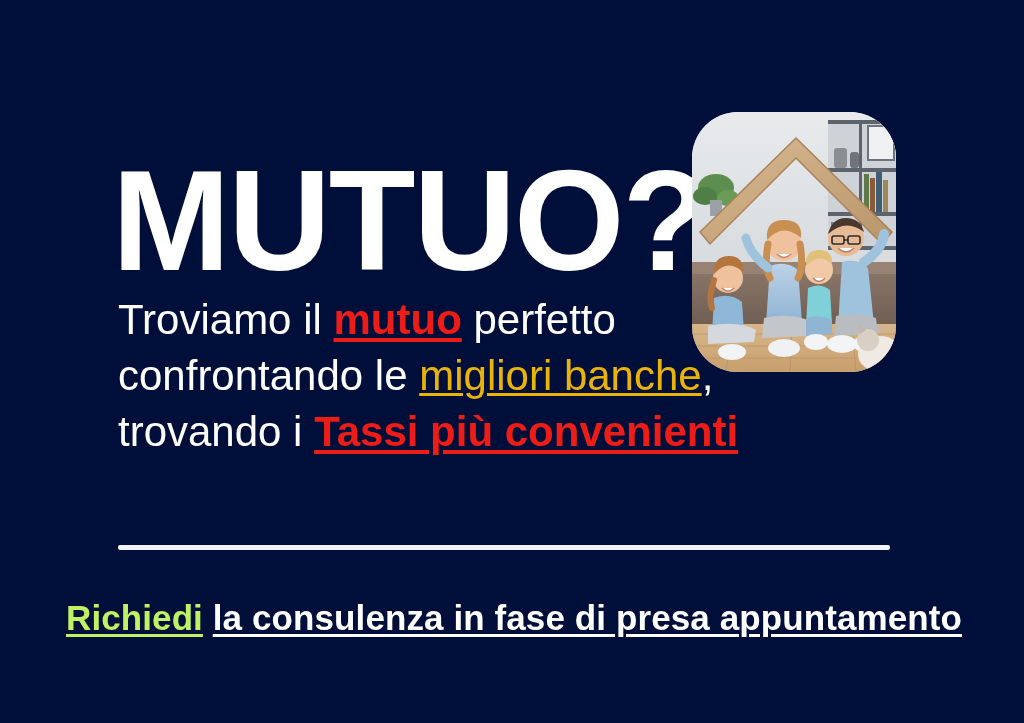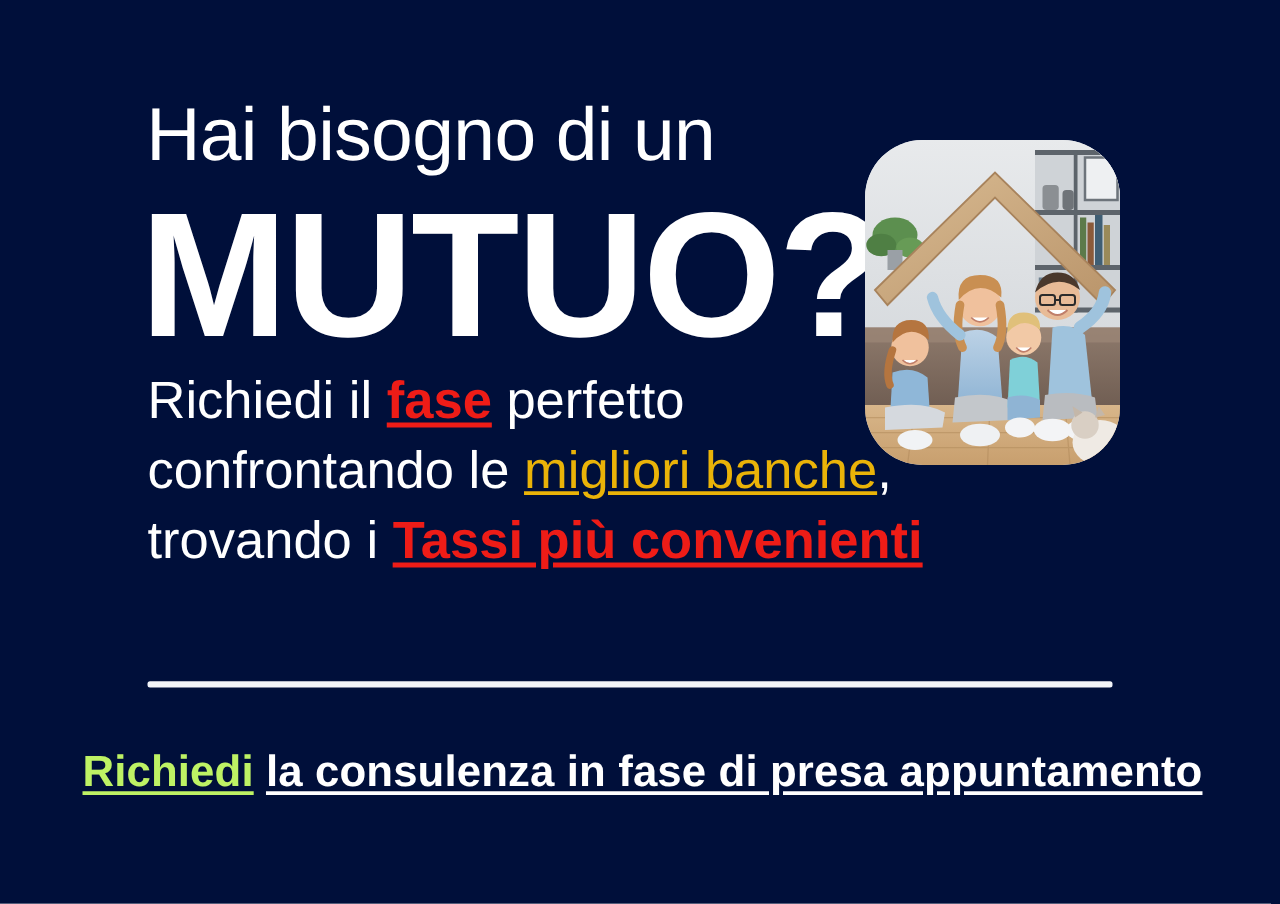--- a/index.html
+++ b/index.html
@@ -120,28 +120,27 @@
     overflow: hidden;
     background: #d9dde2;
   }
   .photo svg { display: block; width: 100%; height: 100%; }
 </style>
 </head>
 <body>
 
 <div id="poster">
 
-  <div class="headline-eyebrow">Hai bisogno di un</div>
 
   <div class="headline-main">MUTUO?</div>
 
   <div class="body-copy">
 
     <div class="body-line">
-      <span>Richiedi il </span><span class="hl-red">fase</span><span> perfetto</span>
+      <span>Troviamo il </span><span class="hl-red">mutuo</span><span> perfetto</span>
     </div>
 
 
     <div class="body-line">
       <span>confrontando le </span><span class="hl-white">migliori banche</span><span>,</span>
     </div>
 
     <div class="body-line">
       <span>trovando i </span><span class="hl-red">Tassi più convenienti</span>
     </div>

